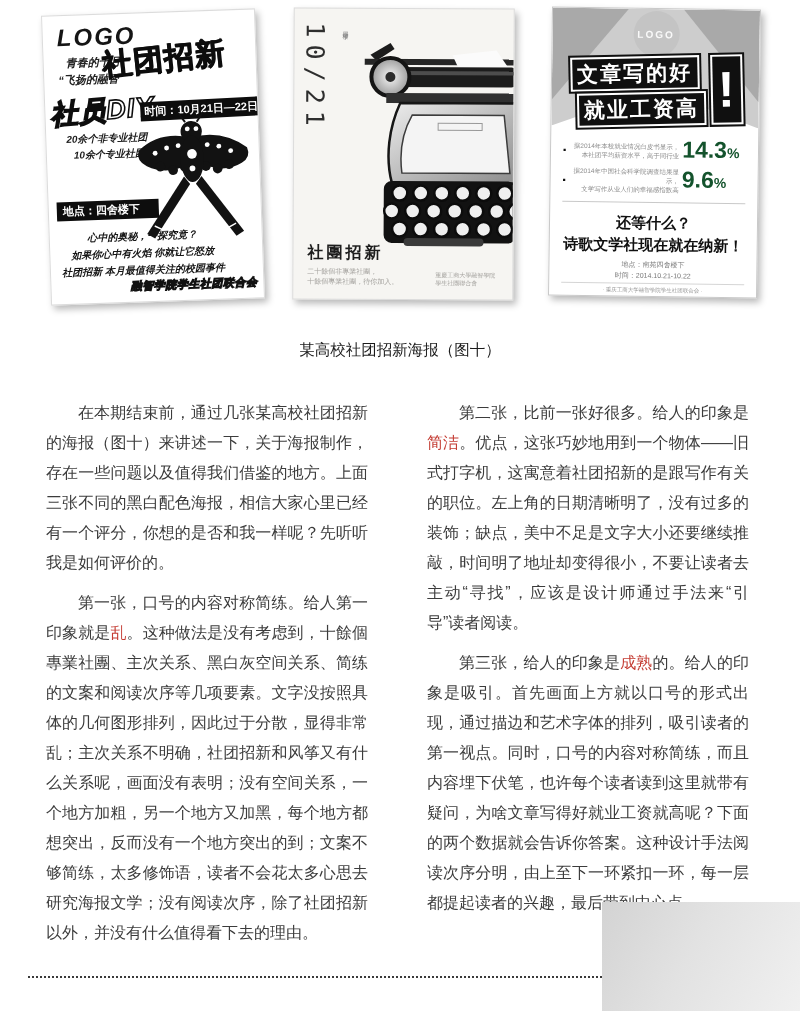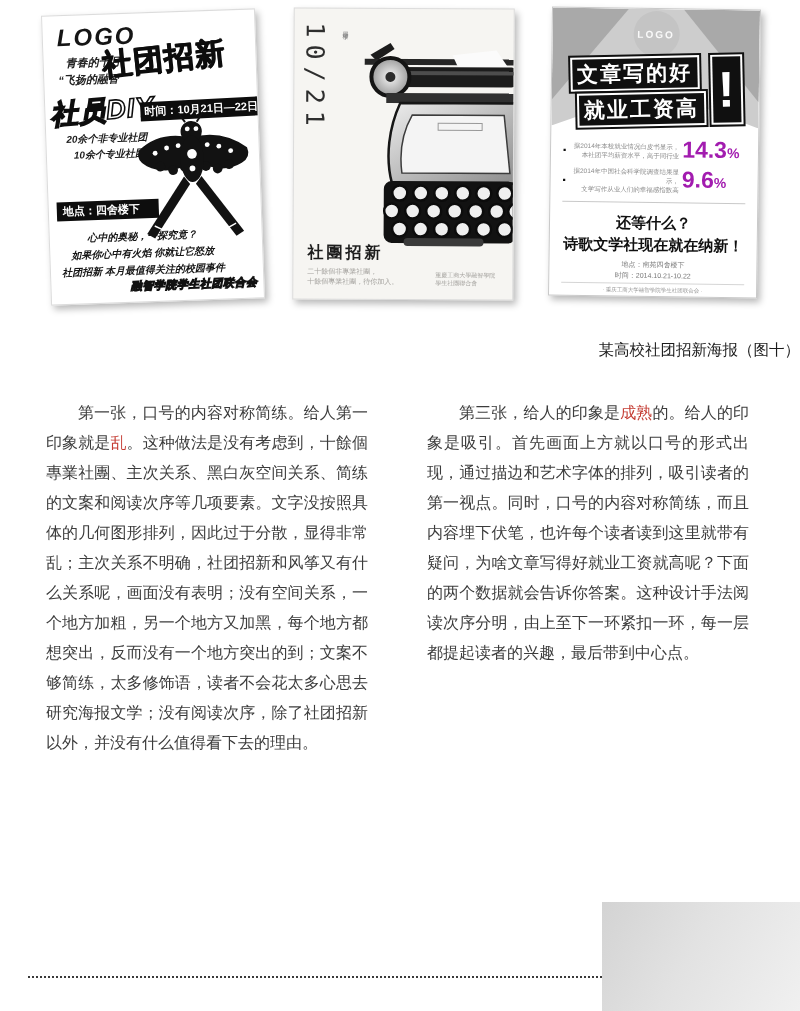--- a/index.html
+++ b/index.html
@@ -59,32 +59,32 @@
   .p3-hstack{display:flex;flex-direction:column;align-items:flex-start;}
   .p3-hline{background:#101010;color:#fff;font-size:21px;font-weight:900;letter-spacing:2px;
     padding:1px 5px;margin:3px 2px;box-shadow:0 0 0 2px #fff,0 0 0 4px #101010;white-space:nowrap;}
   .p3-hline2{margin-left:8px;}
   .p3-bang{background:#101010;color:#fff;width:28px;margin:3px 2px 3px 7px;display:flex;align-items:center;justify-content:center;
     font-size:50px;font-weight:900;box-shadow:0 0 0 2px #fff,0 0 0 4px #101010;}
   .p3-bullets{position:absolute;left:12px;top:128px;right:8px;}
   .p3-row{display:flex;align-items:center;margin-bottom:3px;}
   .p3-dot{font-size:9px;color:#111;margin-right:3px;}
   .p3-btxt{width:110px;font-size:6.5px;color:#8d8d8d;line-height:9px;text-align:right;padding-right:3px;}
-  .p3-val{font-size:23px;font-weight:800;color:#a21caf;white-space:nowrap;line-height:24px;}
+  .p3-val{font-size:23px;font-weight:800;color:#14532d;white-space:nowrap;line-height:24px;}
   .p3-val .unit{font-size:14px;font-weight:700;}
   .p3-div1{position:absolute;left:12px;right:12px;top:193px;border-top:1px solid #c9c9c9;}
   .p3-cta{position:absolute;left:0;right:0;top:205px;text-align:center;color:#101010;}
   .p3-cta .l1{font-size:15px;font-weight:800;margin-bottom:3px;}
   .p3-cta .l2{font-size:15px;font-weight:800;}
   .p3-info{position:absolute;left:0;right:0;top:250px;text-align:center;font-size:7px;color:#777;line-height:11px;}
   .p3-div2{position:absolute;left:12px;right:12px;top:274px;border-top:1px solid #d5d5d5;}
   .p3-foot{position:absolute;left:0;right:0;top:278px;text-align:center;font-size:5.5px;color:#9a9a9a;}
 
   
-  .caption{position:absolute;left:0;right:0;top:340px;text-align:right;font-size:15.5px;color:#1b1b1b;}
+  .caption{position:absolute;left:0;right:0;top:340px;text-align:center;font-size:15.5px;color:#1b1b1b;}
   .col{position:absolute;top:398px;width:322px;font-size:16px;line-height:30px;color:#3c3c3c;text-align:justify;}
   .col p{margin:0 0 10px 0;text-indent:2em;}
   #col-left{left:46px;}
   #col-right{left:427px;}
   .red{color:#c43c33;}
 
   .dotted{position:absolute;left:28px;width:754px;top:976px;border-top:2px dotted #3a3a3a;}
   .overlay-box{position:absolute;left:602px;top:902px;width:198px;height:109px;z-index:20;
     background:linear-gradient(118deg,#d3d3d3 0%,#e2e2e2 45%,#f0f0f0 100%);}
 </style>
@@ -244,21 +244,23 @@
     <div>地点：南苑四舍楼下</div>
     <div>时间：2014.10.21-10.22</div>
   </div>
   <div class="p3-div2"></div>
   <div class="p3-foot">· 重庆工商大学融智学院学生社团联合会 ·</div>
 </div>
 
 <div class="caption">某高校社团招新海报（图十）</div>
 
 <div class="col" id="col-left">
+  <p><span>在本期结束前，通过几张某高校社团招新的海报（图十）来讲述一下，关于海报制作，存在一些问题以及值得我们借鉴的地方。上面三张不同的黑白配色海报，相信大家心里已经有一个评分，你想的是否和我一样呢？先听听我是如何评价的。</span></p>
   <p><span>第一张，口号的内容对称简练。给人第一印象就是</span><span class="red">乱</span><span>。这种做法是没有考虑到，十餘個專業社團、主次关系、黑白灰空间关系、简练的文案和阅读次序等几项要素。文字没按照具体的几何图形排列，因此过于分散，显得非常乱；主次关系不明确，社团招新和风筝又有什么关系呢，画面没有表明；没有空间关系，一个地方加粗，另一个地方又加黑，每个地方都想突出，反而没有一个地方突出的到；文案不够简练，太多修饰语，读者不会花太多心思去研究海报文学；没有阅读次序，除了社团招新以外，并没有什么值得看下去的理由。</span></p>
 </div>
 
 <div class="col" id="col-right">
+  <p><span>第二张，比前一张好很多。给人的印象是</span><span class="red">简洁</span><span>。优点，这张巧妙地用到一个物体——旧式打字机，这寓意着社团招新的是跟写作有关的职位。左上角的日期清晰明了，没有过多的装饰；缺点，美中不足是文字大小还要继续推敲，时间明了地址却变得很小，不要让读者去主动“寻找”，应该是设计师通过手法来“引导”读者阅读。</span></p>
   <p><span>第三张，给人的印象是</span><span class="red">成熟</span><span>的。给人的印象是吸引。首先画面上方就以口号的形式出现，通过描边和艺术字体的排列，吸引读者的第一视点。同时，口号的内容对称简练，而且内容埋下伏笔，也许每个读者读到这里就带有疑问，为啥文章写得好就业工资就高呢？下面的两个数据就会告诉你答案。这种设计手法阅读次序分明，由上至下一环紧扣一环，每一层都提起读者的兴趣，最后带到中心点。</span></p>
 </div>
 
 <div class="dotted"></div>
 <div class="overlay-box"></div>
 
 </body></html>

